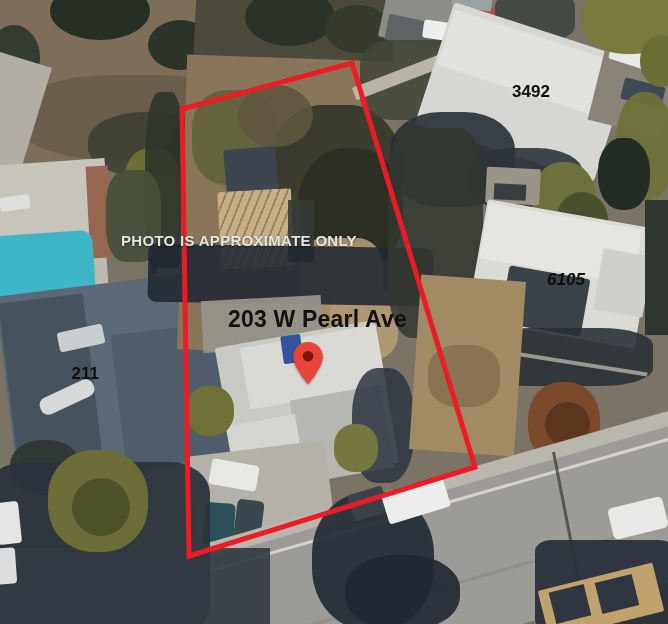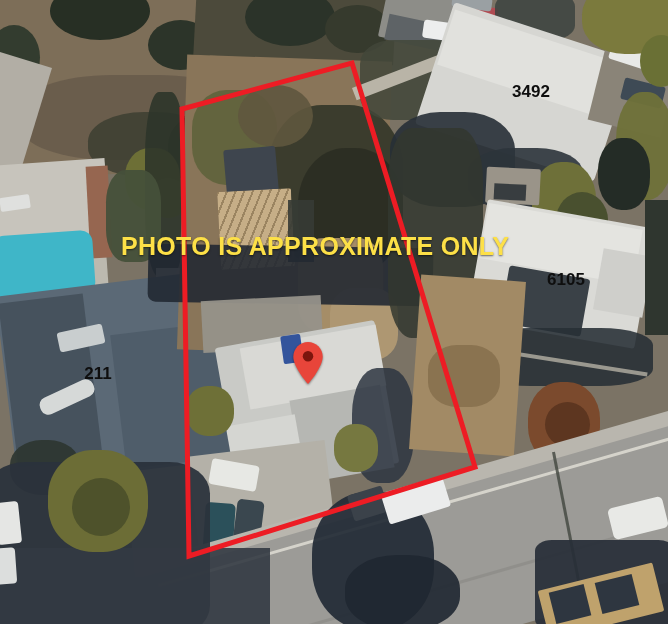--- a/index.html
+++ b/index.html
@@ -12,21 +12,21 @@
   .label{
     position:absolute;color:#0e0e0e;font-weight:bold;font-size:17px;
     text-align:center;white-space:nowrap;
   }
   .addr{
     position:absolute;color:#101010;font-size:23px;font-weight:600;
     letter-spacing:.2px;white-space:nowrap;
   }
   .watermark{
     position:absolute;left:121px;top:232px;width:320px;
-    color:#fde047;font-size:25px;font-weight:bold;letter-spacing:.3px;
+    color:#e5e5e5;font-size:15px;font-weight:bold;letter-spacing:.3px;
     white-space:nowrap;text-shadow:0 1px 2px rgba(0,0,0,.55);
   }
   svg.overlay{position:absolute;left:0;top:0;}
   svg.pin{position:absolute;left:293px;top:342px;filter:drop-shadow(0 1px 1px rgba(0,0,0,.45));}
 </style>
 </head>
 <body>
 
 <div class="photo">
 
@@ -143,23 +143,24 @@
   <div class="p" style="left:535px;top:540px;width:140px;height:90px;background:#272e37;border-radius:12%;opacity:.92;"></div>
   <div class="p" style="left:542px;top:576px;width:118px;height:50px;background:#bfa26c;transform:rotate(-14deg);border-radius:2px;"></div>
   <div class="p" style="left:552px;top:588px;width:36px;height:32px;background:#2e3640;transform:rotate(-14deg);"></div>
   <div class="p" style="left:598px;top:578px;width:38px;height:32px;background:#2e3640;transform:rotate(-14deg);"></div>
 
   <svg class="overlay" width="668" height="624" viewBox="0 0 668 624">
     <polygon fill="none" stroke-linejoin="miter" points="182,109 352,63 475,467 189,556" stroke="#ed1c24" stroke-width="5"></polygon>
   </svg>
 
   <div class="label" style="left:508px;top:82px;width:46px;">3492</div>
-  <div class="label" style="left:543px;top:270px;width:46px;">6105</div>
-  <div class="label" style="left:80px;top:364px;width:36px;">211</div>
+  <div class="label" style="left:543px;top:270px;width:46px;font-style:italic;">6105</div>
+  <div class="label" style="left:63px;top:364px;width:36px;text-align:right;">211</div>
 
+  <div class="addr" style="left:228px;top:306px;">203 W Pearl Ave</div>
 
   <svg class="pin" width="30" height="42" viewBox="0 0 28 40">
     <path d="M14 0C6.27 0 0 6.27 0 14c0 10.2 14 26 14 26s14-15.8 14-26C28 6.27 21.73 0 14 0z" fill="#e8453a"></path>
     <circle cx="14" cy="13.5" r="5" fill="#7c150d"></circle>
   </svg>
 
   <div class="watermark">PHOTO IS APPROXIMATE ONLY</div>
 
 </div>
 

